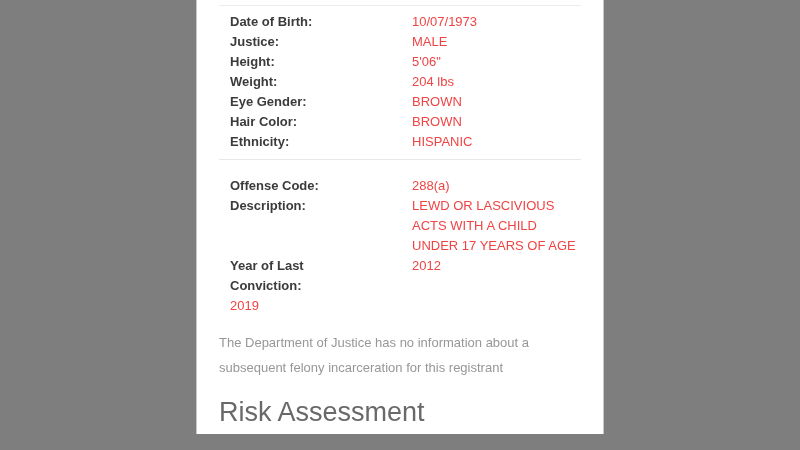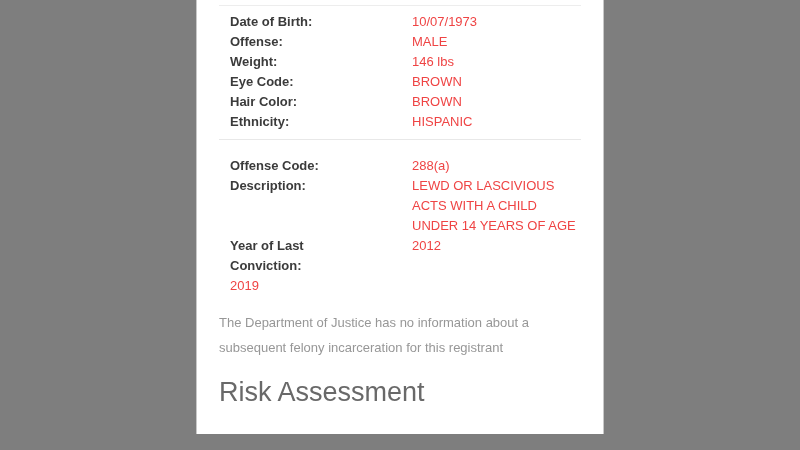--- a/index.html
+++ b/index.html
@@ -83,29 +83,33 @@
   <div class="card">
 
     <div class="top-divider"></div>
 
     <div class="rows personal">
       <div class="row">
         <div class="lbl">Date of Birth:</div>
         <div class="val">10/07/1973</div>
       </div>
       <div class="row">
-        <div class="lbl">Offense:</div>
+        <div class="lbl">Justice:</div>
         <div class="val">MALE</div>
       </div>
       <div class="row">
-        <div class="lbl">Weight:</div>
-        <div class="val">146 lbs</div>
+        <div class="lbl">Height:</div>
+        <div class="val">5'06"</div>
       </div>
       <div class="row">
-        <div class="lbl">Eye Code:</div>
+        <div class="lbl">Weight:</div>
+        <div class="val">204 lbs</div>
+      </div>
+      <div class="row">
+        <div class="lbl">Eye Gender:</div>
         <div class="val">BROWN</div>
       </div>
       <div class="row">
         <div class="lbl">Hair Color:</div>
         <div class="val">BROWN</div>
       </div>
       <div class="row">
         <div class="lbl">Ethnicity:</div>
         <div class="val">HISPANIC</div>
       </div>
@@ -115,21 +119,21 @@
 
     <div class="rows offense">
       <div class="row">
         <div class="lbl">Offense Code:</div>
         <div class="val">288(a)</div>
       </div>
       <div class="row">
         <div class="lbl">Description:</div>
         <div class="val">LEWD OR LASCIVIOUS
 ACTS WITH A CHILD
-UNDER 14 YEARS OF AGE</div>
+UNDER 17 YEARS OF AGE</div>
       </div>
       <div class="row">
         <div class="lbl">Year of Last
 Conviction:</div>
         <div class="val">2012</div>
       </div>
       <div class="row">
         <div class="val">2019</div>
       </div>
     </div>

